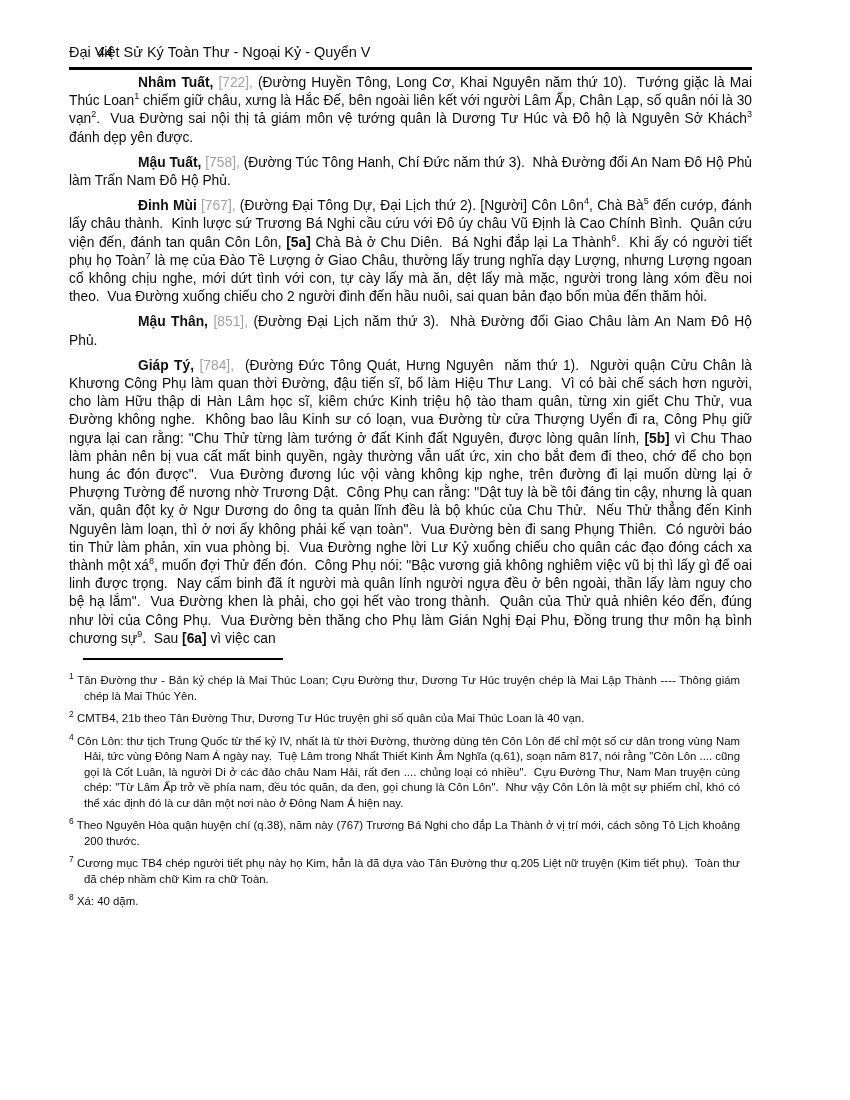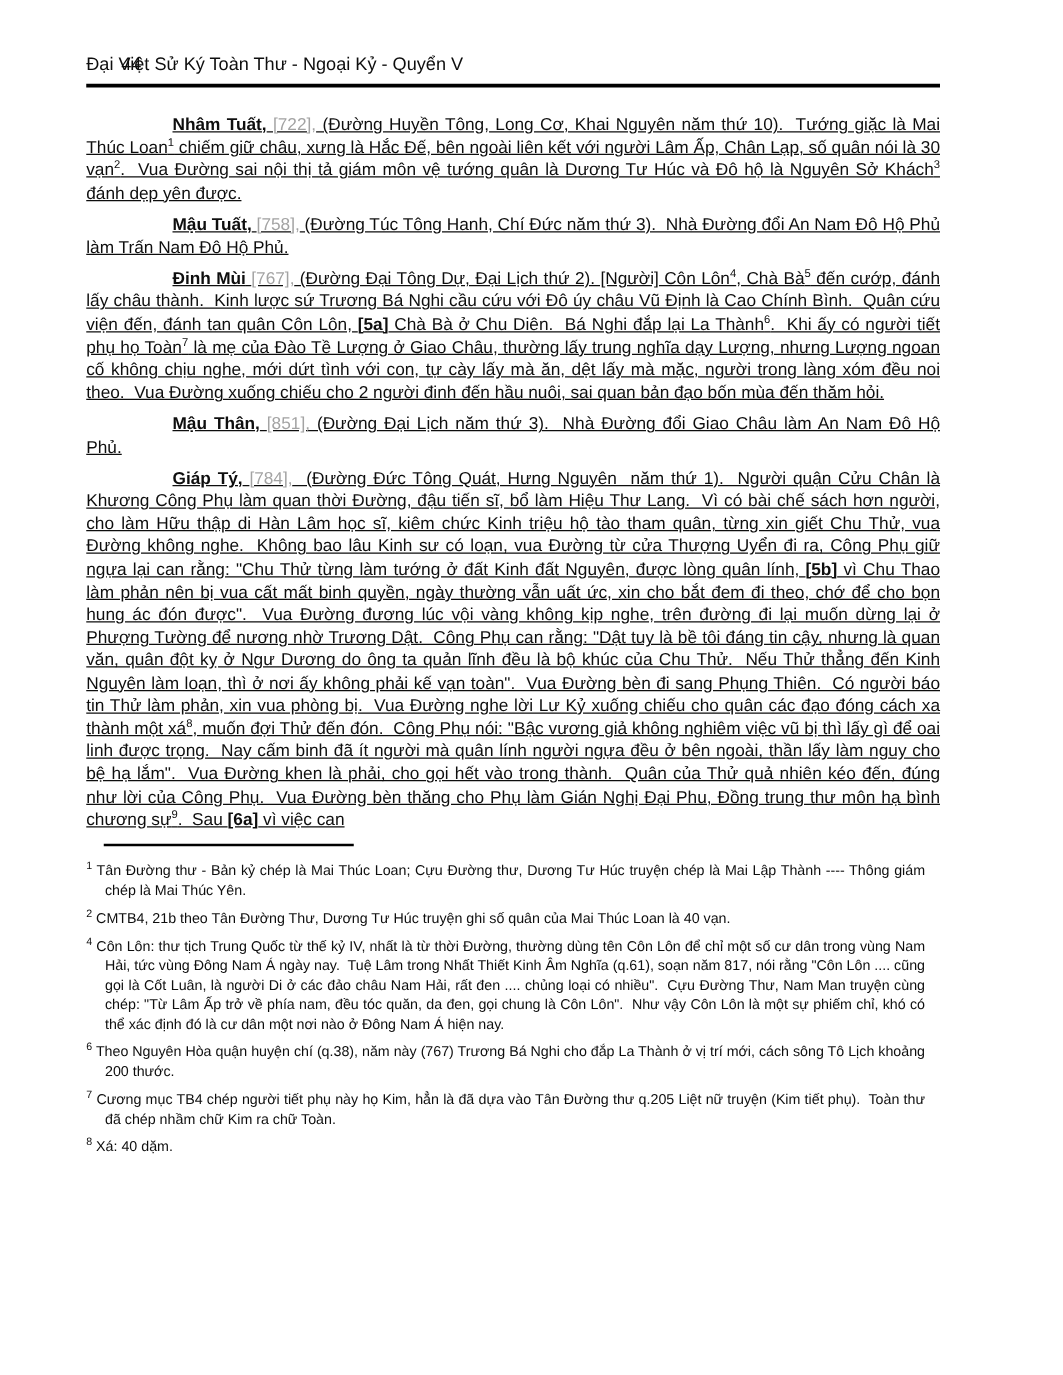--- a/index.html
+++ b/index.html
@@ -10,21 +10,21 @@
     padding:44px 98px 0 69px;
     background:#fff;
     font-family:"Liberation Sans","DejaVu Sans",sans-serif;
     color:#0e0e0e;
     overflow:hidden;
   }
   .header{position:relative;height:18px;font-size:14.5px;}
   .page-num{position:absolute;left:28px;top:0;}
   .doc-title{display:block;text-align:left;}
   .header-rule{border:none;border-top:3px solid #000;margin:5px 0 0 0;}
-  .body-text{margin-top:21px;font-size:13.8px;line-height:18.2px;text-align:justify;text-decoration:underline;}
+  .body-text{margin-top:4px;font-size:13.8px;line-height:18.2px;text-align:justify;}
   .body-text p{margin:0 0 7px 0;text-indent:69px;}
   .b{font-weight:bold;}
   .g{color:var(--year-gray,#a3a3a3);}
   sup.fref{font-size:9px;line-height:0;}
   .fn-sep{width:200px;border:none;border-top:2px solid #000;margin:10px 0 13px 14px;}
   .footnotes{font-size:11.4px;line-height:15.5px;text-align:justify;}
   .fn{margin:0 12px 7px 0;padding-left:15px;text-indent:-15px;}
   .fn sup{font-size:8.5px;line-height:0;}
 </style>
 </head>

